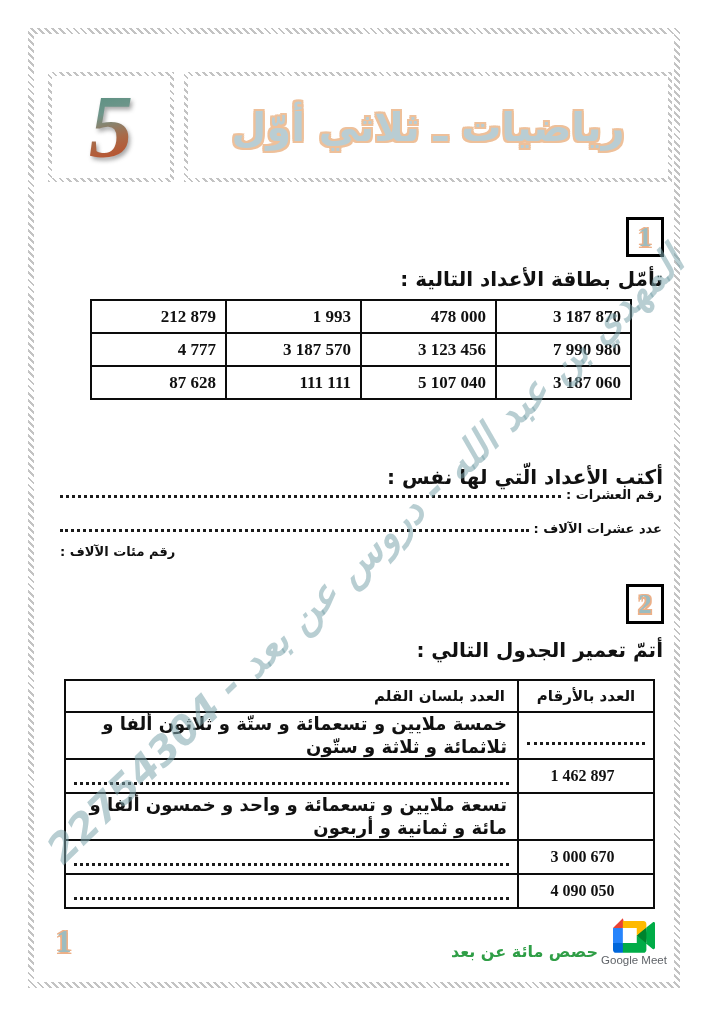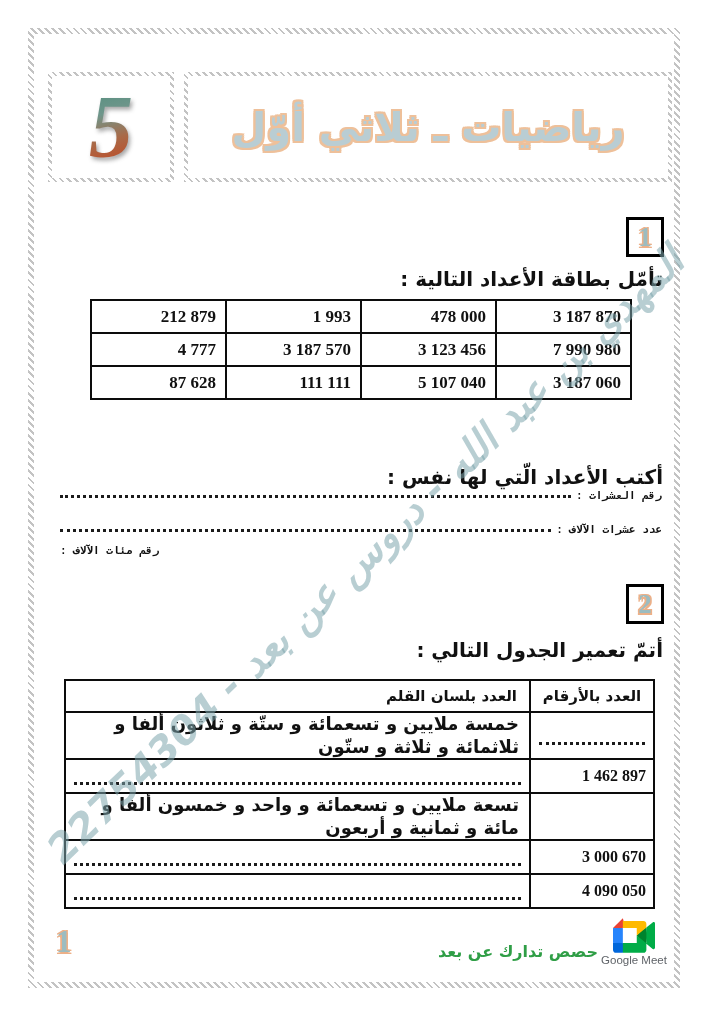--- a/index.html
+++ b/index.html
@@ -63,39 +63,39 @@
     border:2.5px solid #0c0c0c; height:33px;
     font-family:Liberation Serif, serif; font-weight:bold; font-size:17px;
     text-align:right; padding-right:9px; white-space:nowrap;
   }
 
   
   .blank-row {
     position:absolute; left:60px; width:602px; height:26px;
     display:flex; direction:rtl; align-items:flex-end; gap:5px;
   }
-  .blank-row .lbl { font-size:11px; font-weight:bold; white-space:nowrap;font-family:Liberation Mono, monospace; }
+  .blank-row .lbl { font-size:13px; font-weight:bold; white-space:nowrap; }
   .dotline { flex:1 1 auto; border-bottom:3px dotted #1b1b1b; height:10px; margin-bottom:4px; }
 
   
   .table2 {
     position:absolute; left:64px; top:679px; width:591px;
     border-collapse:collapse; table-layout:fixed; direction:rtl;
   }
   .table2 td { border:2.5px solid #0c0c0c; padding:0; }
-  .table2 .col-digits { width:124px; }
+  .table2 .col-digits { width:136px; }
   .table2 tr { height:34px; }
   .table2 tr.head { height:27px; }
   .table2 .head td { font-size:15px; font-weight:bold; }
   .table2 .head .hd-digits { text-align:center; }
   .table2 .head .hd-words  { text-align:right; padding:6px 12px; }
   .table2 .words-txt { font-size:18px; font-weight:bold; text-align:right; padding:0 10px; line-height:1.25; }
   .table2 .digits-txt {
     font-family:"Liberation Serif", serif; font-weight:bold; font-size:16px;
-    direction:ltr; text-align:right; padding-right:7px; white-space:nowrap;
+    direction:ltr; text-align:center; padding-right:7px; white-space:nowrap;
   }
   .table2 .cell-dots .dotline { display:block; height:18px; margin:0 8px; }
 
   
   .watermark {
     position:absolute; left:-85px; top:532px; width:900px; text-align:center;
     transform:rotate(-44deg); direction:rtl;
     font-size:40px; font-weight:bold; font-style:italic;
     color:rgba(125,166,173,0.55); white-space:nowrap;
     pointer-events:none; z-index:5;
@@ -210,21 +210,21 @@
     <tr>
       <td class="col-digits digits-txt">4 090 050</td>
       <td class="cell-dots">
             <span class="dotline"></span>
           </td>
     </tr>
   </tbody>
     </table>
 
   <div class="page-num">1</div>
-  <div class="green-note">حصص تدارك عن بعد</div>
+  <div class="green-note">حصص مائة عن بعد</div>
 
   <div class="meet">
     <svg viewBox="0 0 87.5 72" aria-hidden="true">
       <path fill="#00832d" d="M49.5 36l8.53 9.75 11.47 7.33 2-17.02-2-16.64-11.69 6.44z"></path>
       <path fill="#0066da" d="M0 51.5V66c0 3.315 2.685 6 6 6h14.5l3-10.96-3-9.54-9.95-3z"></path>
       <path fill="#e94235" d="M20.5 0L0 20.5l10.55 3 9.95-3 2.95-9.41z"></path>
       <path fill="#2684fc" d="M20.5 20.5H0v31h20.5z"></path>
       <path fill="#00ac47" d="M82.6 8.68L69.5 19.42v33.66l13.16 10.79c1.97 1.54 4.85.135 4.85-2.37V11c0-2.535-2.945-3.925-4.91-2.32zM49.5 36v15.5h-29V72h43c3.315 0 6-2.685 6-6V52.08z"></path>
       <path fill="#ffba00" d="M63.5 6h-43v14.5h29V36l20-16.57V12c0-3.315-2.685-6-6-6z"></path>
     </svg>

